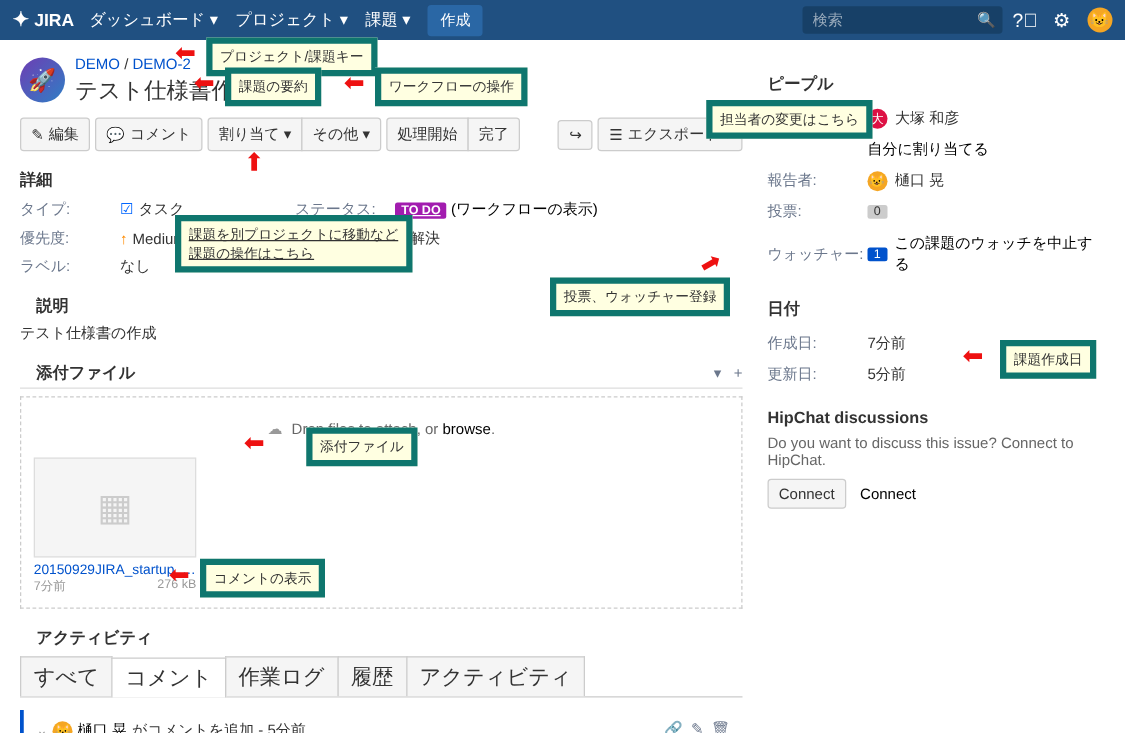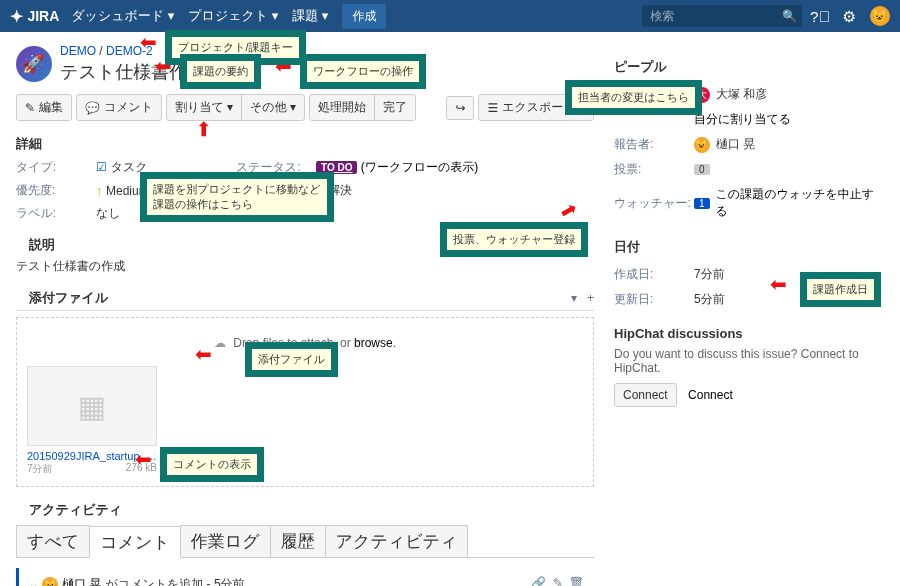--- a/index.html
+++ b/index.html
@@ -27,21 +27,21 @@
 .btn-group { display: inline-flex; }
 .btn-group .btn { border-radius: 0; margin-left: -1px; }
 .btn-group .btn:first-child { border-radius: 3px 0 0 3px; margin-left: 0;}
 .btn-group .btn:last-child { border-radius: 0 3px 3px 0; }
 .toolbar-spacer { flex: 1; }
 .section-title { font-weight: bold; color: #333; margin: 14px 0 6px; font-size: 13px; }
 .fields { display: grid; grid-template-columns: 80px 140px 80px 1fr; row-gap: 6px; font-size: 12px; align-items: center;}
 .field-label { color: #6b778c; }
 .check-box { color: #0065ff; margin-right: 4px; }
 .priority-arrow { color: #ff8b00; margin-right: 4px; }
-.lozenge { background: #701a75; color: #fff; font-size: 10px; padding: 1px 5px; border-radius: 2px; font-weight: bold; text-decoration: underline; }
+.lozenge { background: #a21caf; color: #fff; font-size: 10px; padding: 1px 5px; border-radius: 2px; font-weight: bold; text-decoration: underline; }
 .link { color: #000000; cursor: pointer; }
 .attachments { border: 1px dashed #ccc; padding: 10px; margin-top: 6px; }
 .attach-drop { text-align: center; color: #666; padding: 8px 0; }
 .attach-drop-icon { color: #999; margin-right: 4px;}
 .thumb { width: 130px; border: 1px solid #ddd; background: #f5f5f5; height: 80px; margin-top: 8px; display:flex; align-items:center; justify-content:center; color:#ccc; font-size:30px;}
 .thumb-name { color: #0052cc; font-size: 11px; margin-top: 4px; display:block; max-width:130px; overflow:hidden; text-overflow:ellipsis; white-space: nowrap;}
 .thumb-meta { color: #999; font-size: 10px; display: flex; justify-content: space-between; width: 130px; }
 .tabs { border-bottom: 1px solid #ccc; margin-top: 6px; display: flex; }
 .tab { border: 1px solid #ccc; border-bottom: none; padding: 4px 10px; font-size: 17px; background: #f5f5f5; margin-right: -1px; cursor: pointer; }
 .tab.active { background: #fff; position: relative; top: 1px; }
@@ -52,21 +52,21 @@
 .avatar-red { background: #d14; }
 .comment-actions { position: absolute; right: 10px; top: 8px; display: flex; gap: 6px; color: #6b778c;}
 .comment-actions span { cursor: pointer; }
 .side-row { display: flex; align-items: center; padding: 4px 0; font-size: 12px; }
 .side-label { width: 80px; color: #6b778c; }
 .side-val { flex: 1; display:flex; align-items:center; gap:6px;}
 .badge { background: #ccc; color: #333; border-radius: 2px; padding: 0 5px; font-size: 10px; display:inline-block;}
 .badge-blue { background: #0052cc; color: #fff; }
 .hipchat { margin-top: 14px; }
 .hipchat-desc { color: #666; margin: 4px 0 8px; font-size: 12px; }
-.callout { position: absolute; background: #ffffe1; border: 7px solid #0f766e; padding: 3px 6px; font-size: 11px; color: #333; z-index: 10; white-space: nowrap;}
+.callout { position: absolute; background: #ffffe1; border: 5px solid #0f766e; padding: 3px 6px; font-size: 11px; color: #333; z-index: 10; white-space: nowrap;}
 .arrow { position: absolute; color: #e11; font-size: 20px; z-index: 9; transform-origin: center; }
 .field-sec-title { font-weight: bold; margin: 14px 0 4px; font-size: 13px; padding-left: 13px;}
 .collapsible-header { display:flex; align-items:center; justify-content:space-between; border-bottom: 1px solid #ddd; padding-bottom:3px;}
 .chev { color:#999; font-size:11px; user-select:none;}
 </style>
 </head>
 <body>
 
 <div class="topbar">
   <span class="logo">
@@ -246,21 +246,21 @@
 
   <div class="callout" style="top:22px; left:180px;">課題の要約</div>
   <span class="arrow" style="top:22px; left:155px;">⬅</span>
 
   <div class="callout" style="top:22px; left:300px;">ワークフローの操作</div>
   <span class="arrow" style="top:22px; left:275px;">⬅</span>
 
   <div class="callout" style="top:48px; left:530px;margin-left:35px;">担当者の変更はこちら</div>
   <span class="arrow" style="top:48px; left:630px; transform:rotate(40deg);">➡</span>
 
-  <div class="callout" style="top:140px; left:140px; white-space:pre;">課題を別プロジェクトに移動など
+  <div class="callout" style="top:140px; left:140px; white-space:pre;text-decoration:underline;">課題を別プロジェクトに移動など
 課題の操作はこちら</div>
   <span class="arrow" style="top:85px; left:195px; transform:rotate(-90deg);">➡</span>
 
   <div class="callout" style="top:190px; left:440px;">投票、ウォッチャー登録</div>
   <span class="arrow" style="top:166px; left:560px; transform:rotate(-30deg);">➡</span>
 
   <div class="callout" style="top:310px; left:245px;">添付ファイル</div>
   <span class="arrow" style="top:310px; left:195px;">⬅</span>
 
   <div class="callout" style="top:415px; left:160px;">コメントの表示</div>

